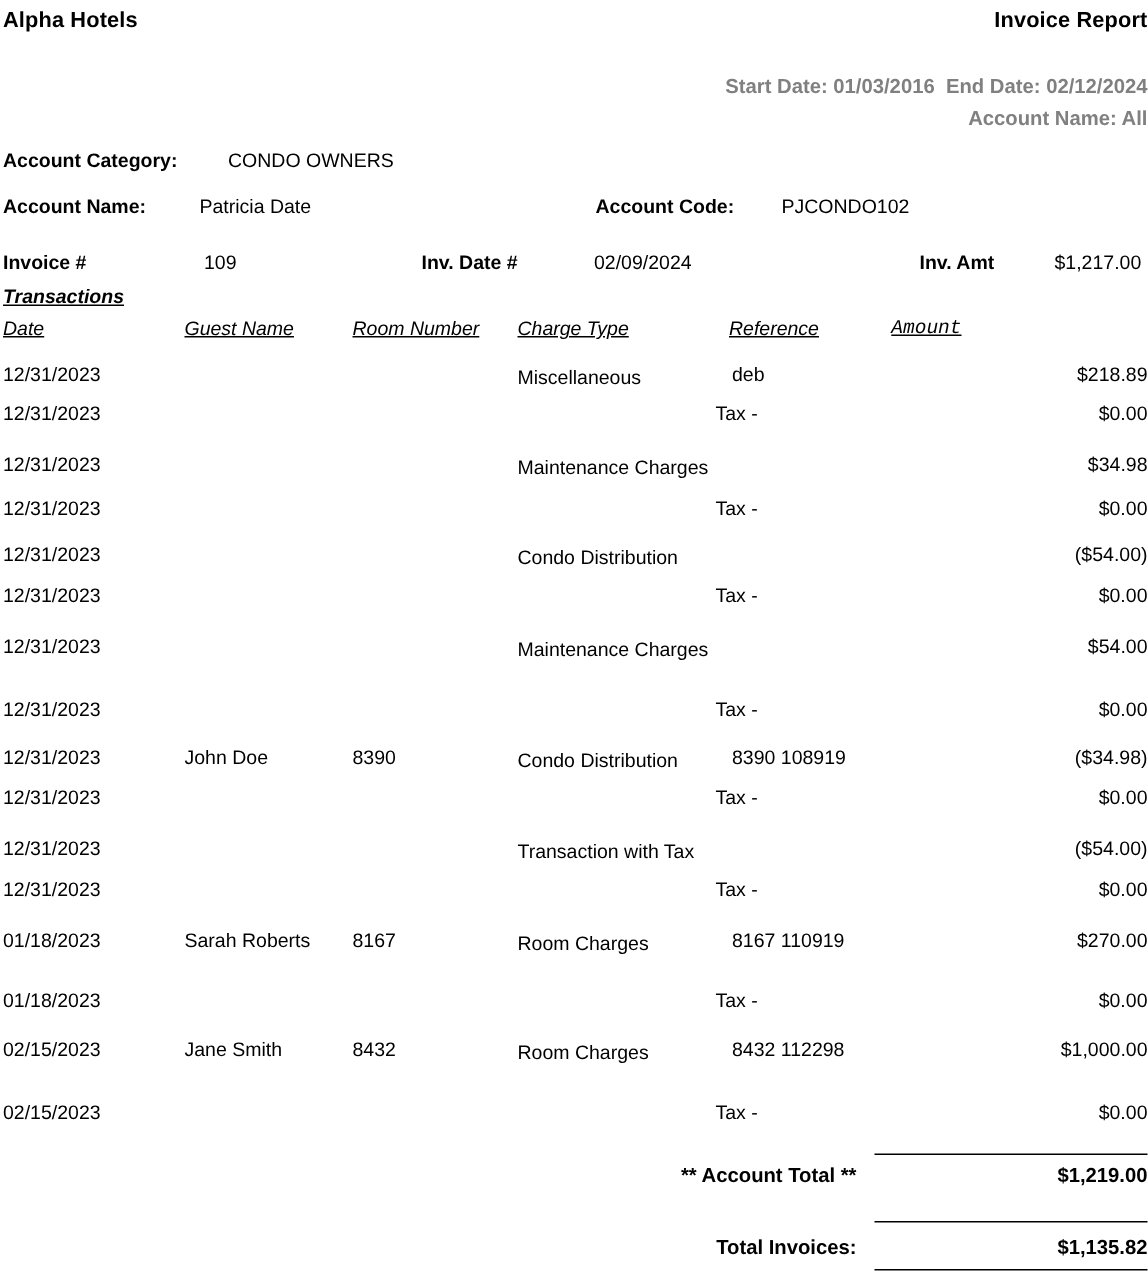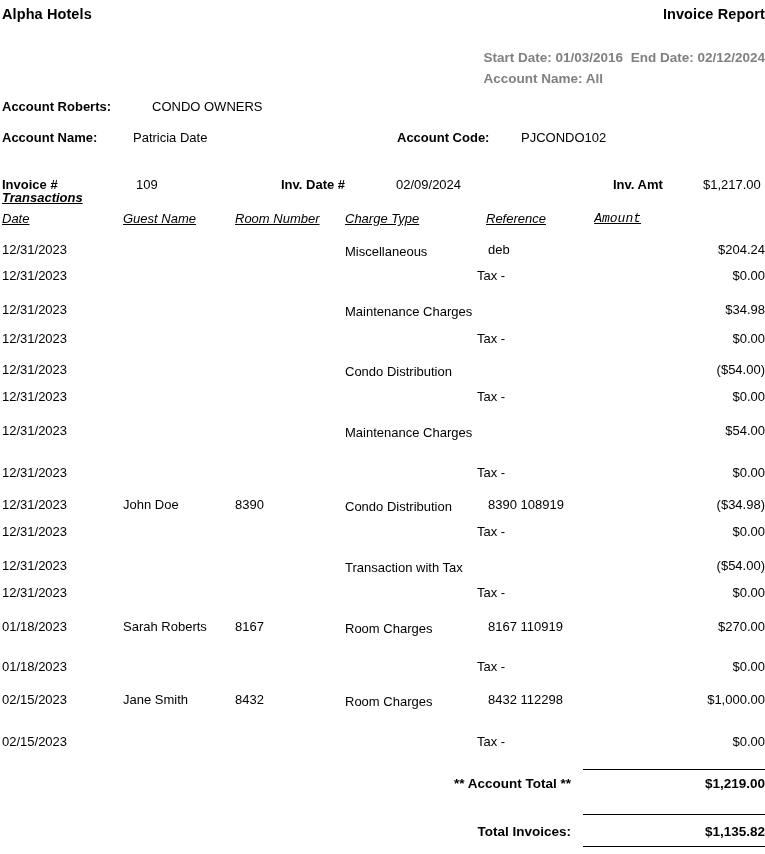--- a/index.html
+++ b/index.html
@@ -46,21 +46,21 @@
     font-size: 14.5px;
     font-weight: bold;
     letter-spacing: 0.1px;
   }
 
   
   .filter-block {
     position: absolute;
     top: 47px;
     right: 0px;
-    text-align: left;
+    text-align: right;
     color: #808080;
     font-weight: bold;
     font-size: 13.5px;
     line-height: 21px;
   }
   .filter-line span { white-space: pre; }
 
   
   .acct-row {
     position: absolute;
@@ -75,21 +75,21 @@
     white-space: nowrap;
   }
   .acct-row .val {
     position: absolute;
     font-weight: normal;
     white-space: nowrap;
   }
 
   #row-category { top: 99px; }
   #row-name     { top: 130px; }
-  #row-invoice  { top: 177px; }
+  #row-invoice  { top: 167px; }
 
   .pos-l0  { left: 2px; }
   .pos-v1  { left: 152px; }
   .pos-v2  { left: 133px; }
   .pos-l2  { left: 397px; }
   .pos-v3  { left: 521px; }
   .pos-v4  { left: 136px; }
   .pos-l3  { left: 281px; }
   .pos-v5  { left: 396px; }
   .pos-l4  { left: 613px; }
@@ -178,21 +178,21 @@
     <div class="company-name">Alpha Hotels</div>
     <div class="report-title">Invoice Report</div>
   </div>
 
   <div class="filter-block">
     <div class="filter-line"><span>Start Date:</span><span> </span><span>01/03/2016</span><span>  </span><span>End Date:</span><span> </span><span>02/12/2024</span></div>
     <div class="filter-line"><span>Account Name:</span><span> </span><span>All</span></div>
   </div>
 
   <div class="acct-row" id="row-category">
-    <div class="lbl pos-l0">Account Roberts:</div>
+    <div class="lbl pos-l0">Account Category:</div>
     <div class="val pos-v1">CONDO OWNERS</div>
   </div>
 
   <div class="acct-row" id="row-name">
     <div class="lbl pos-l0">Account Name:</div>
     <div class="val pos-v2">Patricia Date</div>
     <div class="lbl pos-l2">Account Code:</div>
     <div class="val pos-v3">PJCONDO102</div>
   </div>
 
@@ -216,21 +216,21 @@
     <div class="th th-amt">Amount</div>
   </div>
 
   <div id="table-body">
       <div class="trow" style="top: 242px;">
         <div class="c-date">12/31/2023</div>
         <div class="c-guest"></div>
         <div class="c-room"></div>
         <div class="c-charge">Miscellaneous</div>
         <div class="c-ref">deb</div>
-        <div class="c-amt">$204.24</div>
+        <div class="c-amt">$218.89</div>
       </div>
       <div class="trow" style="top: 268px;">
         <div class="c-date">12/31/2023</div>
         <div class="c-guest"></div>
         <div class="c-room"></div>
         <div class="c-charge"></div>
         <div class="c-ref tax">Tax -</div>
         <div class="c-amt">$0.00</div>
       </div>
       <div class="trow" style="top: 302px;">

